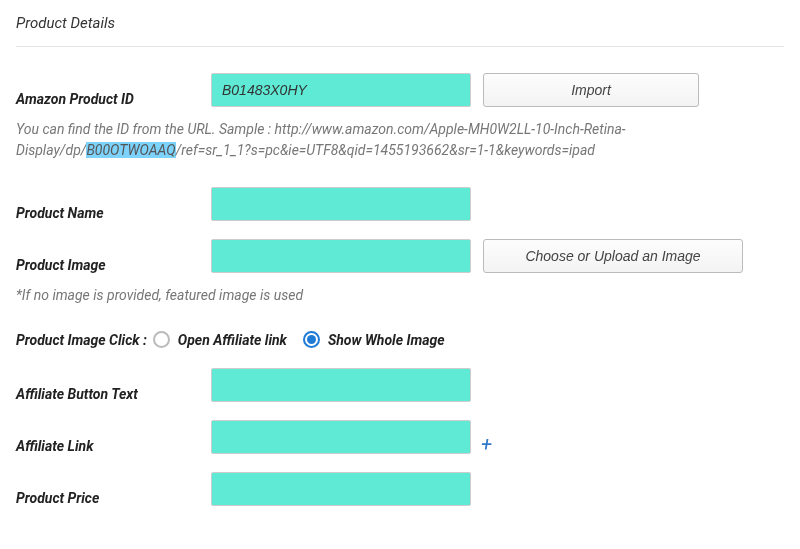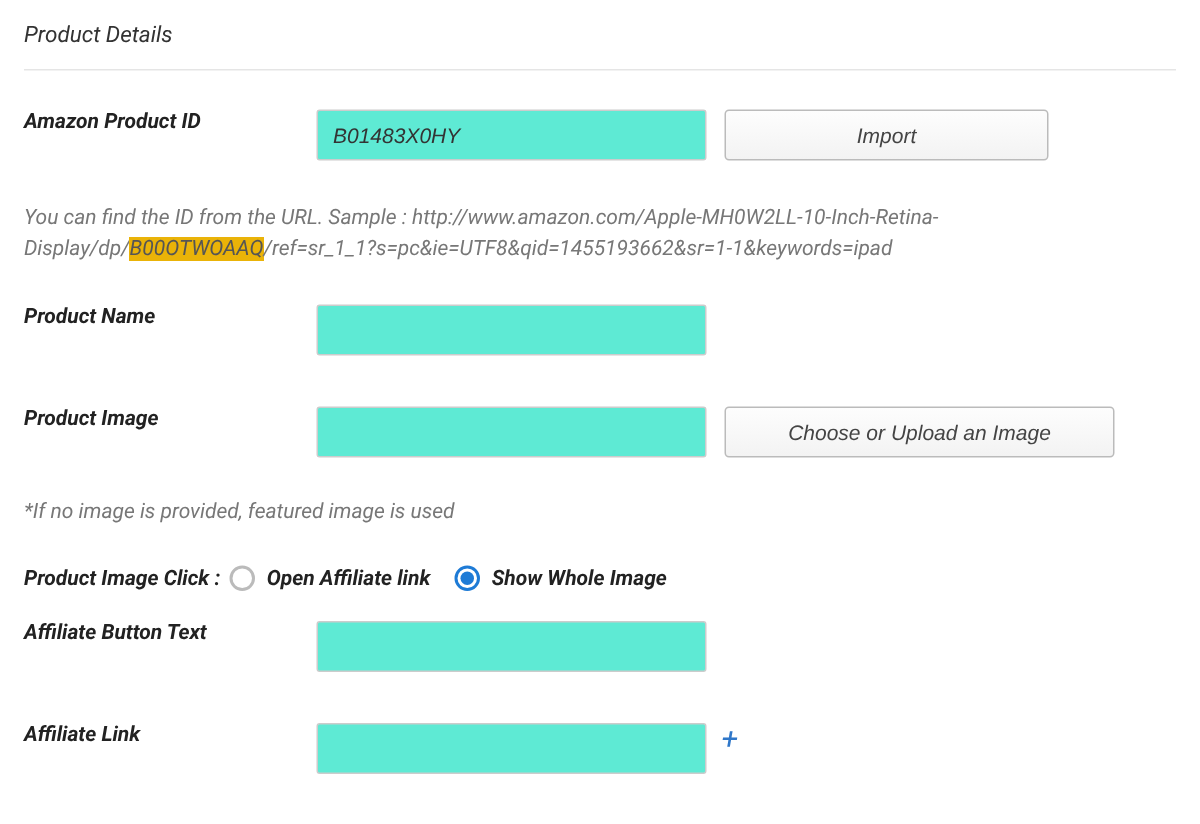--- a/index.html
+++ b/index.html
@@ -22,22 +22,22 @@
     margin: 0 0 4px 0;
     font-weight: 400;
   }
   .section-desc {
     font-size: 14px;
     color: #666;
     margin: 0;
   }
   .row {
     display: flex;
-    align-items: flex-start;
-    margin-bottom: 28px;
+    align-items: flex-end;
+    margin-bottom: 12px;
   }
   .row .label {
     width: 195px;
     flex-shrink: 0;
     font-weight: 700;
     color: #222;
     font-size: 14px;
   }
   .row input[type="text"] {
     height: 34px;
@@ -64,21 +64,21 @@
   .btn-import { width: 216px; margin-left: 12px; }
   .btn-upload { width: 260px; margin-left: 12px; }
   .hint {
     font-style: italic;
     color: #777;
     font-size: 14px;
     line-height: 1.5;
     margin: 4px 0 26px 0;
   }
   .hint .hl {
-    background: #eab308;
+    background: #7dd3fc;
     color: #555;
     font-style: italic;
   }
   .note-noimage {
     color: #777;
     font-size: 14px;
     margin: 14px 0 28px 0;
   }
   .radio-row {
     display: flex;

